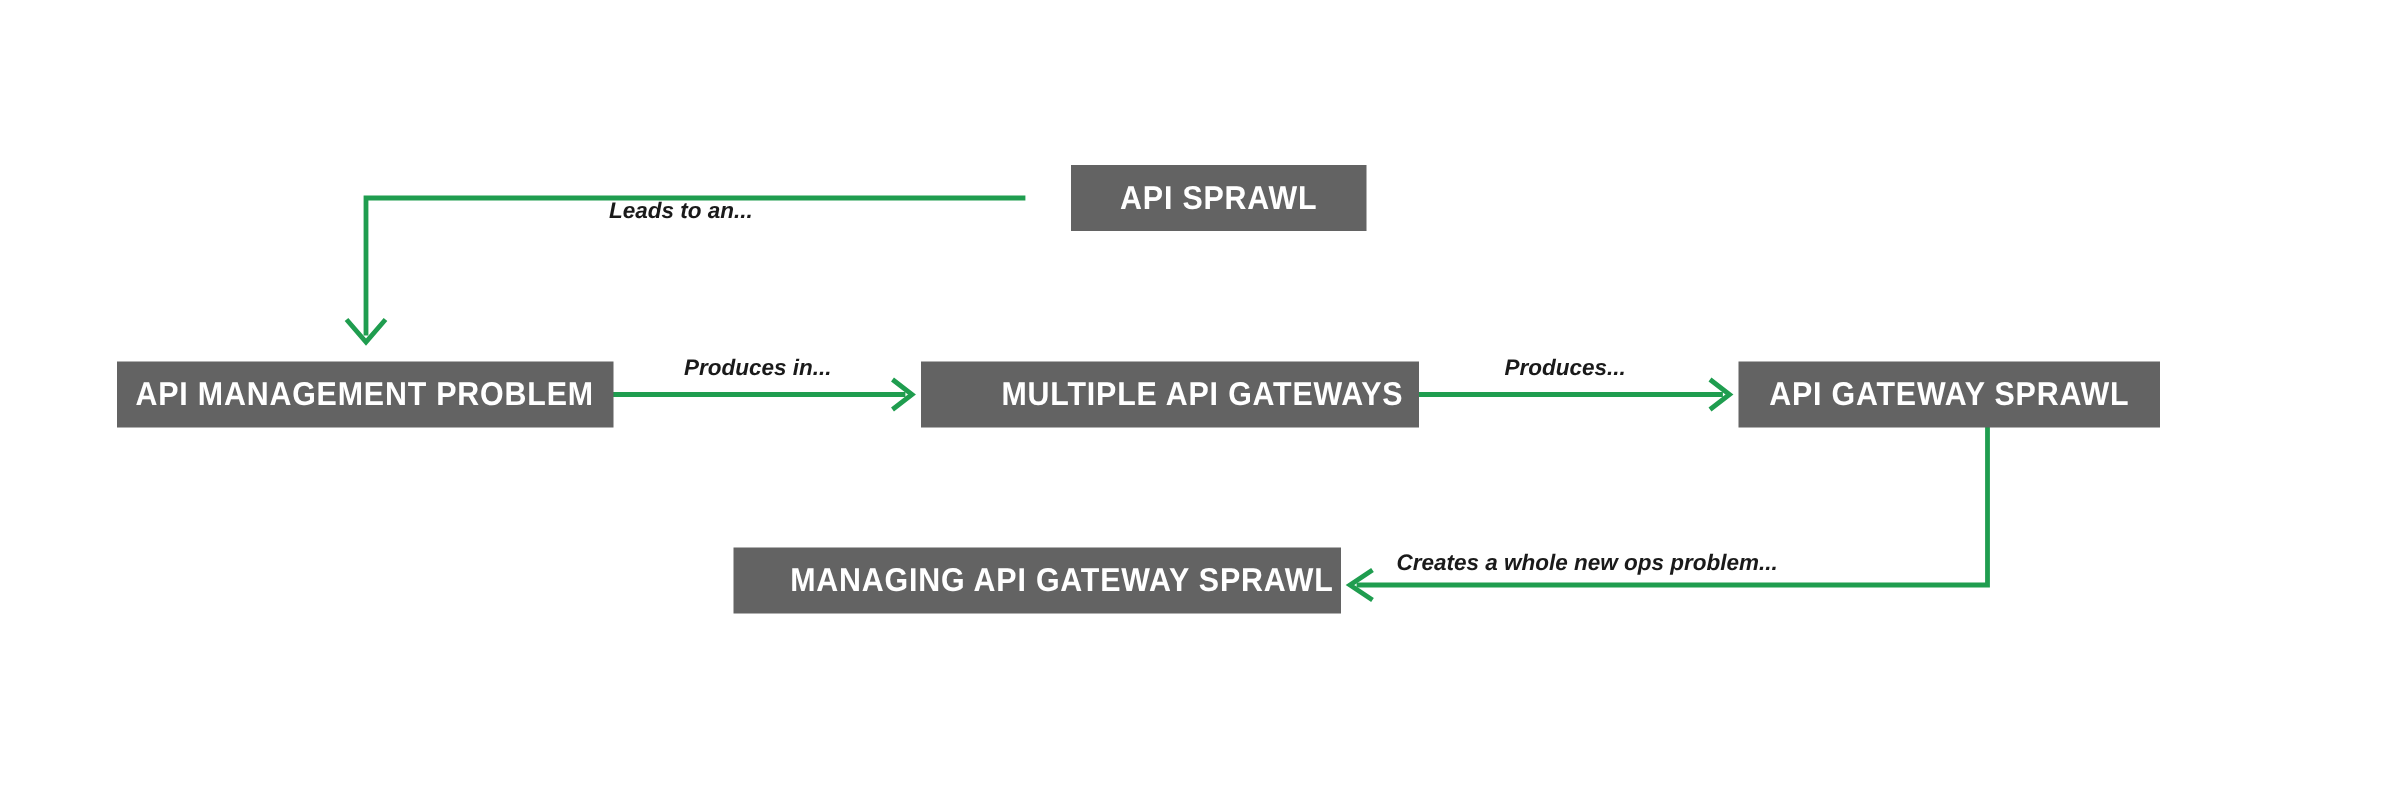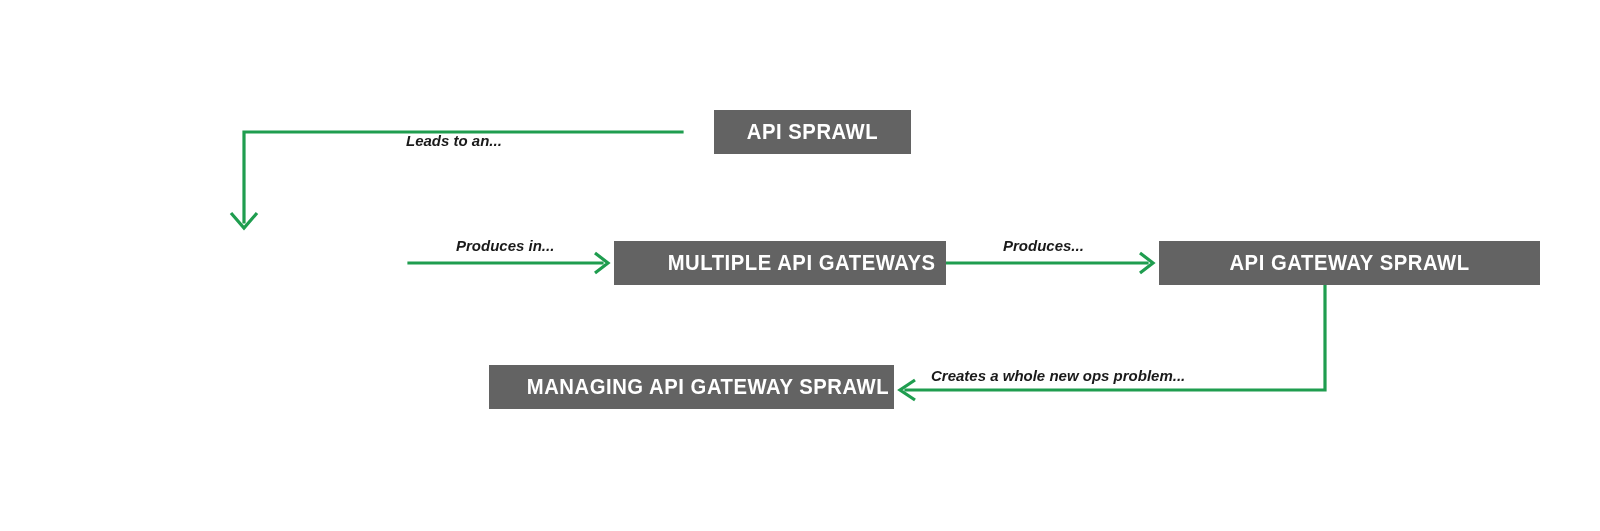--- a/index.html
+++ b/index.html
@@ -81,26 +81,29 @@
     <g>
       <path d="M 1325 285 L 1325 390 L 906 390" fill="none" stroke="#1f9d4f" stroke-width="3.2" stroke-linecap="square" stroke-linejoin="miter"></path>
       <path d="M 915 380 L 900 390 L 915 400" fill="none" stroke="#1f9d4f" stroke-width="3.2" stroke-linecap="butt" stroke-linejoin="miter"></path>
     </g>
   </svg>
 
   <div class="node" style="left:682px; top:110px; width:197px; height:44px;margin-left:32px;">
     <span class="node-label">API SPRAWL</span>
   </div>
 
+  <div class="node" style="left:78px; top:241px; width:331px; height:44px;">
+    <span class="node-label">API MANAGEMENT PROBLEM</span>
+  </div>
 
   <div class="node" style="left:614px; top:241px; width:332px; height:44px;padding-left:44px;">
     <span class="node-label">MULTIPLE API GATEWAYS</span>
   </div>
 
-  <div class="node" style="left:1159px; top:241px; width:381px; height:44px;">
+  <div class="node" style="left:1159px; top:241px; width:281px; height:44px;">
     <span class="node-label">API GATEWAY SPRAWL</span>
   </div>
 
   <div class="node" style="left:489px; top:365px; width:405px; height:44px;padding-left:32px;">
     <span class="node-label">MANAGING API GATEWAY SPRAWL</span>
   </div>
 
   <div class="edge-label" style="left:406px; top:109px;margin-top:24px;">Leads to an...</div>
 
   <div class="edge-label" style="left:456px; top:238px;">Produces in...</div>

